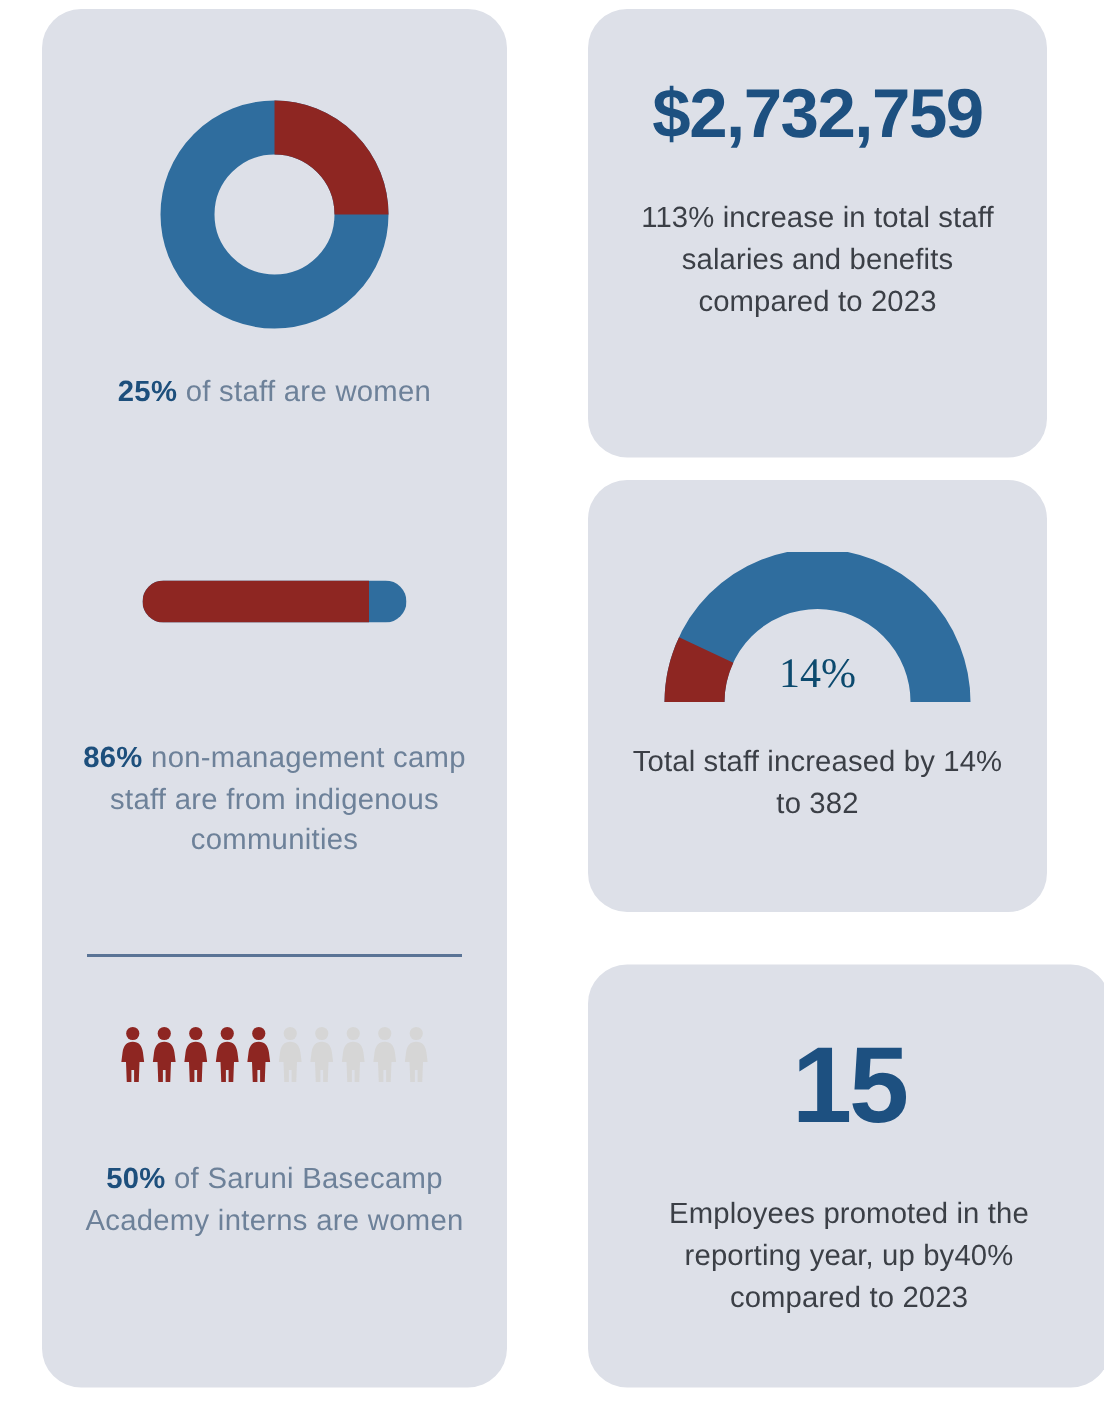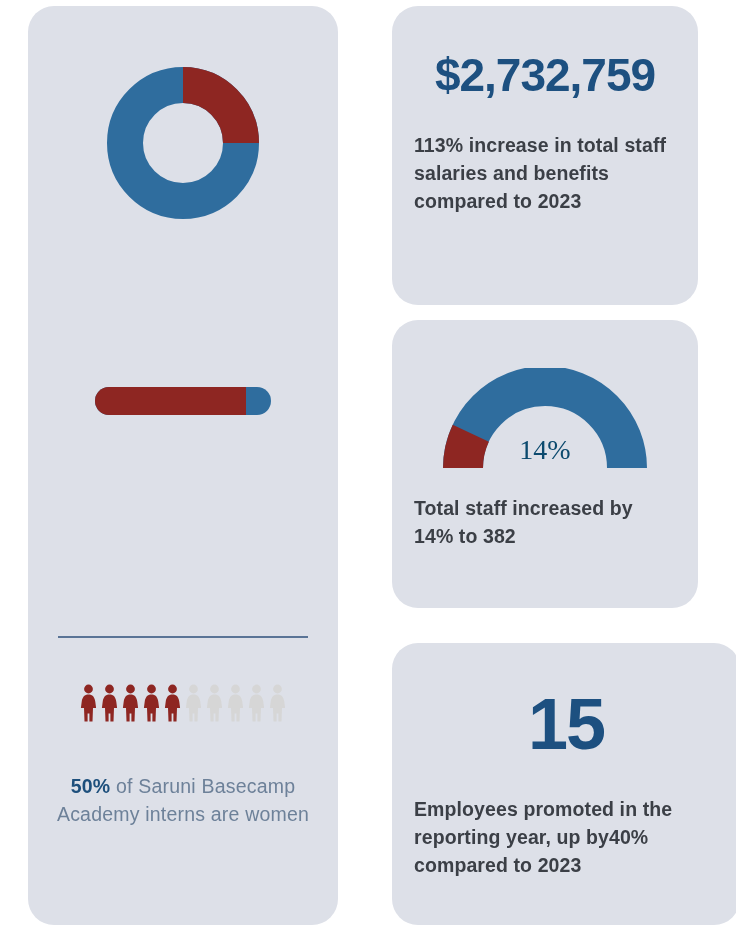--- a/index.html
+++ b/index.html
@@ -48,26 +48,26 @@
   }
   .stat-caption .pct {
     color: #1d4f7c;
     font-weight: bold;
   }
 
   .dark-caption {
     position: absolute;
     left: 0;
     width: 100%;
+    text-align: center;
     color: #3b3f46;
     font-size: 19.5px;
     line-height: 1.44;
     letter-spacing: 0.1px;
     padding: 0 22px;
-    font-weight: bold;
   }
 
   .big-number {
     position: absolute;
     left: 0;
     width: 100%;
     text-align: center;
     color: #1d5080;
     font-weight: bold;
     letter-spacing: -1px;
@@ -155,28 +155,34 @@
 
   <div class="card" id="card-staff-women">
 
     <div id="donut-wrap">
       <svg width="160" height="160" viewBox="0 0 160 160">
         <circle cx="80" cy="80" r="58" fill="none" stroke="#2f6d9e" stroke-width="36"></circle>
         <path d="M 80 22 A 58 58 0 0 1 138 80" fill="none" stroke="#8e2622" stroke-width="36"></path>
       </svg>
     </div>
 
+    <div class="stat-caption" id="donut-caption">
+      <span class="pct">25%</span><span> of staff are women</span>
+    </div>
 
     <div id="pill-wrap">
       <svg width="176" height="28" viewBox="0 0 176 28">
         <rect x="0" y="0" width="176" height="28" rx="14" fill="#2f6d9e"></rect>
         <path d="M 14 0 L 151 0 L 151 28 L 14 28 A 14 14 0 0 1 14 0 Z" fill="#8e2622"></path>
       </svg>
     </div>
 
+    <div class="stat-caption" id="pill-caption">
+      <span class="pct">86%</span><span> non-management camp staff are from indigenous communities</span>
+    </div>
 
     <div id="divider"></div>
 
     <div id="pictogram">
       <svg class="person-icon" width="19" height="38" viewBox="0 0 19 38">
           <circle cx="9.5" cy="5" r="4.4" fill="#8e2622"></circle>
           <path d="M9.5 10.5 c-4 0-6.2 2.6-6.8 7.2 l-0.8 6.3 h3.1 l0.5 13.4 h3.1 v-8 h1.8 v8 h3.1 l0.5-13.4 h3.1 l-0.8-6.3 c-0.6-4.6-2.8-7.2-6.8-7.2 z" fill="#8e2622"></path>
         </svg>
       <svg class="person-icon" width="19" height="38" viewBox="0 0 19 38">
           <circle cx="9.5" cy="5" r="4.4" fill="#8e2622"></circle>

